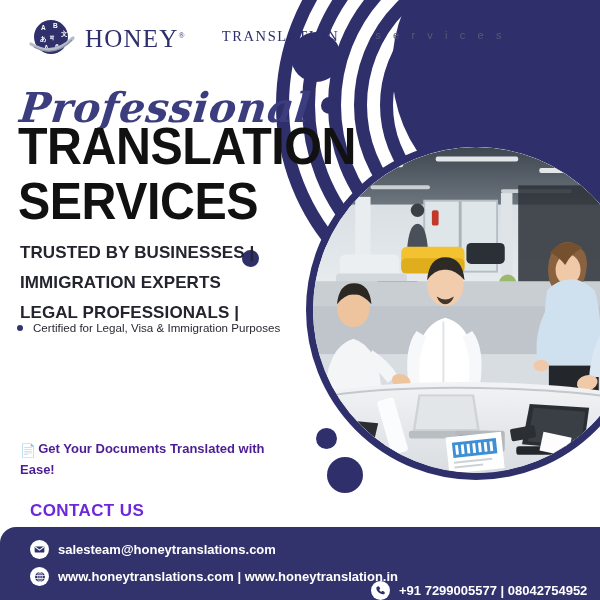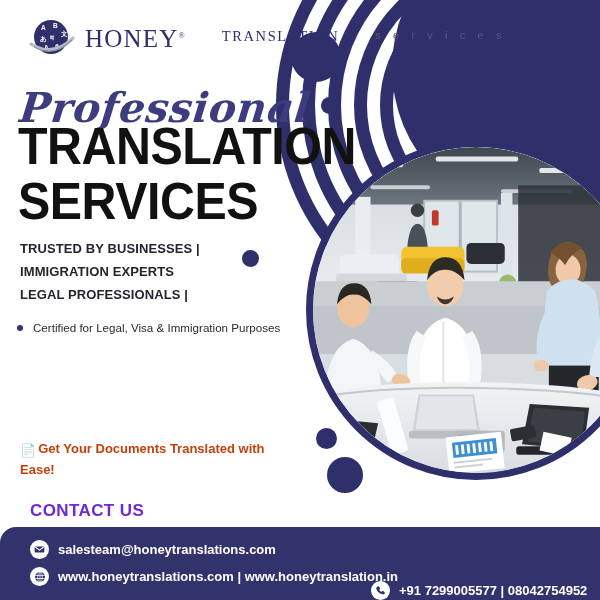--- a/index.html
+++ b/index.html
@@ -151,21 +151,21 @@
     transform: scaleX(0.93);
     transform-origin: left center;
   }
   .headline-1 { top: 124px; font-size: 52px; }
   .headline-2 { top: 179px; font-size: 52px; }
 
   .trustline {
     position: absolute;
     top: 238px;
     left: 20px;
-    font-size: 13px;
+    font-size: 17px;
     font-weight: 700;
     color: #23242e;
     line-height: 1.75;
     letter-spacing: 0.1px;
   }
 
   .bullets {
     position: absolute;
     top: 320px;
     left: 14px;
@@ -193,21 +193,21 @@
     background: #33336e;
   }
 
   .cta {
     position: absolute;
     top: 440px;
     left: 20px;
     width: 280px;
     font-size: 13px;
     font-weight: 700;
-    color: #c2410c;
+    color: #4c1d95;
     line-height: 1.45;
   }
   .cta .cta-emoji {
     display: inline-block;
     margin-right: 2px;
     vertical-align: -2px;
   }
 
   .contact-heading {
     position: absolute;

